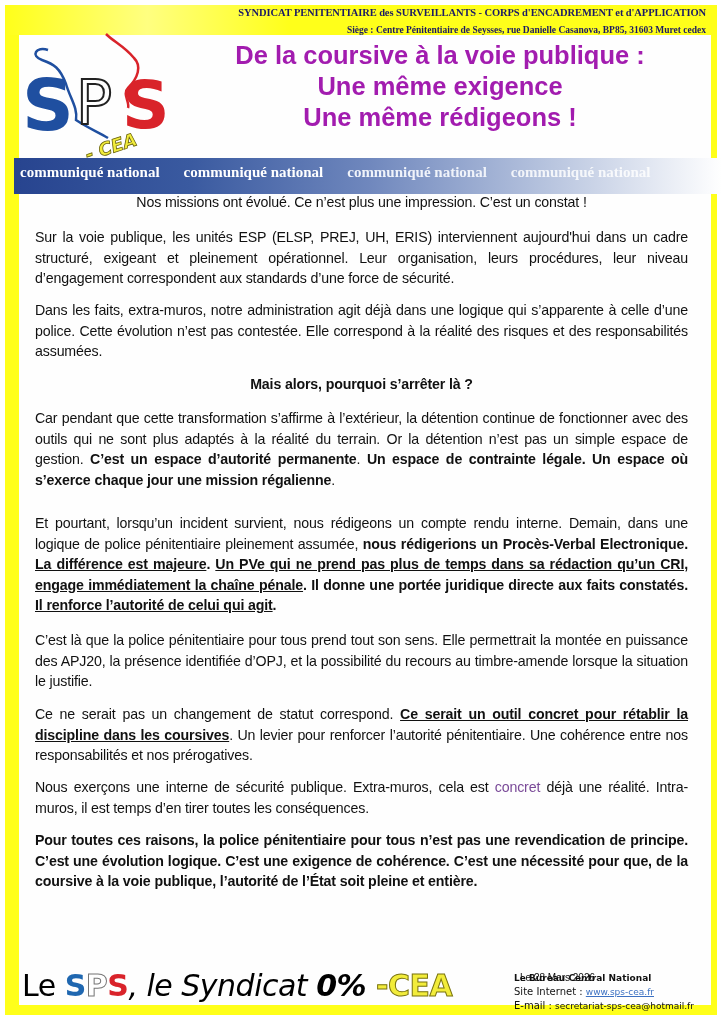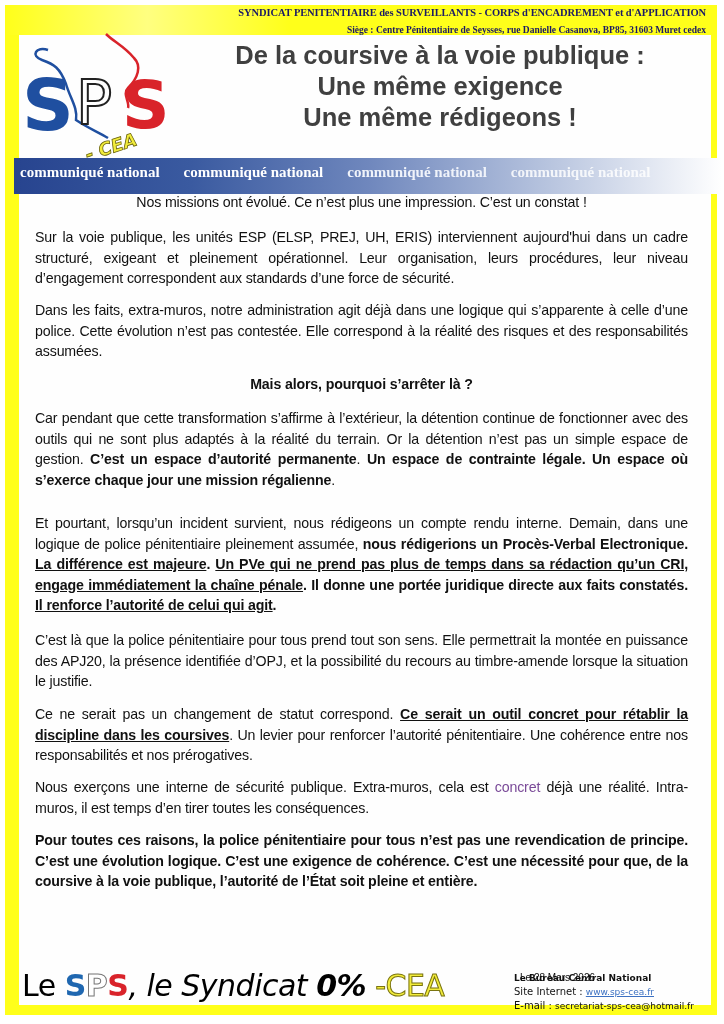--- a/index.html
+++ b/index.html
@@ -25,21 +25,21 @@
     position: absolute; left: 186px; top: 18px; width: 520px;
     font-family: "Liberation Serif", serif; font-weight: bold; font-size: 9.5px;
     color: #1a1a66; text-align: right; white-space: nowrap; margin-top: 7px;
   }
   .logo {
     position: absolute; left: 18px; top: 28px; width: 160px; height: 130px;
   }
   .title {
     position: absolute; left: 190px; top: 40px; width: 500px;
     font-family: "Liberation Sans", sans-serif; font-weight: bold; font-size: 25.5px;
-    color: #404040; text-align: center; line-height: 31px;
+    color: #a21caf; text-align: center; line-height: 31px;
   }
   .banner {
     position: absolute; left: 14px; top: 158px; width: 708px; height: 36px;
     background: linear-gradient(90deg, #27448f 0%, #3a5aa0 25%, #6f87bd 50%, #b6c3de 75%, #ffffff 100%);
     overflow: hidden; white-space: nowrap;
   }
   .banner span {
     display: inline-block; margin-left: 6px; margin-right: 14px;
     font-family: "Liberation Serif", serif; font-weight: bold; font-size: 15px;
     color: #ffffff; line-height: 28px;
@@ -62,21 +62,21 @@
   .slogan {
     position: absolute; left: 22px; top: 968px;
     font-family: "DejaVu Sans", sans-serif; font-size: 30px; color: #000;
     white-space: nowrap; letter-spacing: -0.5px;
   }
   .slogan .s1 { color: #1f67b0; font-weight: bold; }
   .slogan .p { color: #fff; -webkit-text-stroke: 1px #777; font-weight: bold; }
   .slogan .s2 { color: #d9232a; font-weight: bold; }
   .slogan .it { font-style: italic; }
   .slogan .bi { font-style: italic; font-weight: bold; }
-  .slogan .cea { color: #f2ec3a; -webkit-text-stroke: 1px #7a7410; font-weight: normal; }
+  .slogan .cea { color: #f2ec3a; -webkit-text-stroke: 1px #7a7410; font-weight: bold; }
   .contact {
     position: absolute; left: 514px; top: 972px; width: 200px;
     font-family: "DejaVu Sans", sans-serif; color: #111;
   }
   .contact .bureau { font-size: 9px; font-weight: bold; line-height: 13px; }
   .contact .row { font-size: 9px; line-height: 14px; white-space: nowrap; }
   .contact .lbl { font-size: 10px; }
   .contact a { color: #3c71c2; text-decoration: underline; }
 </style>
 </head>

